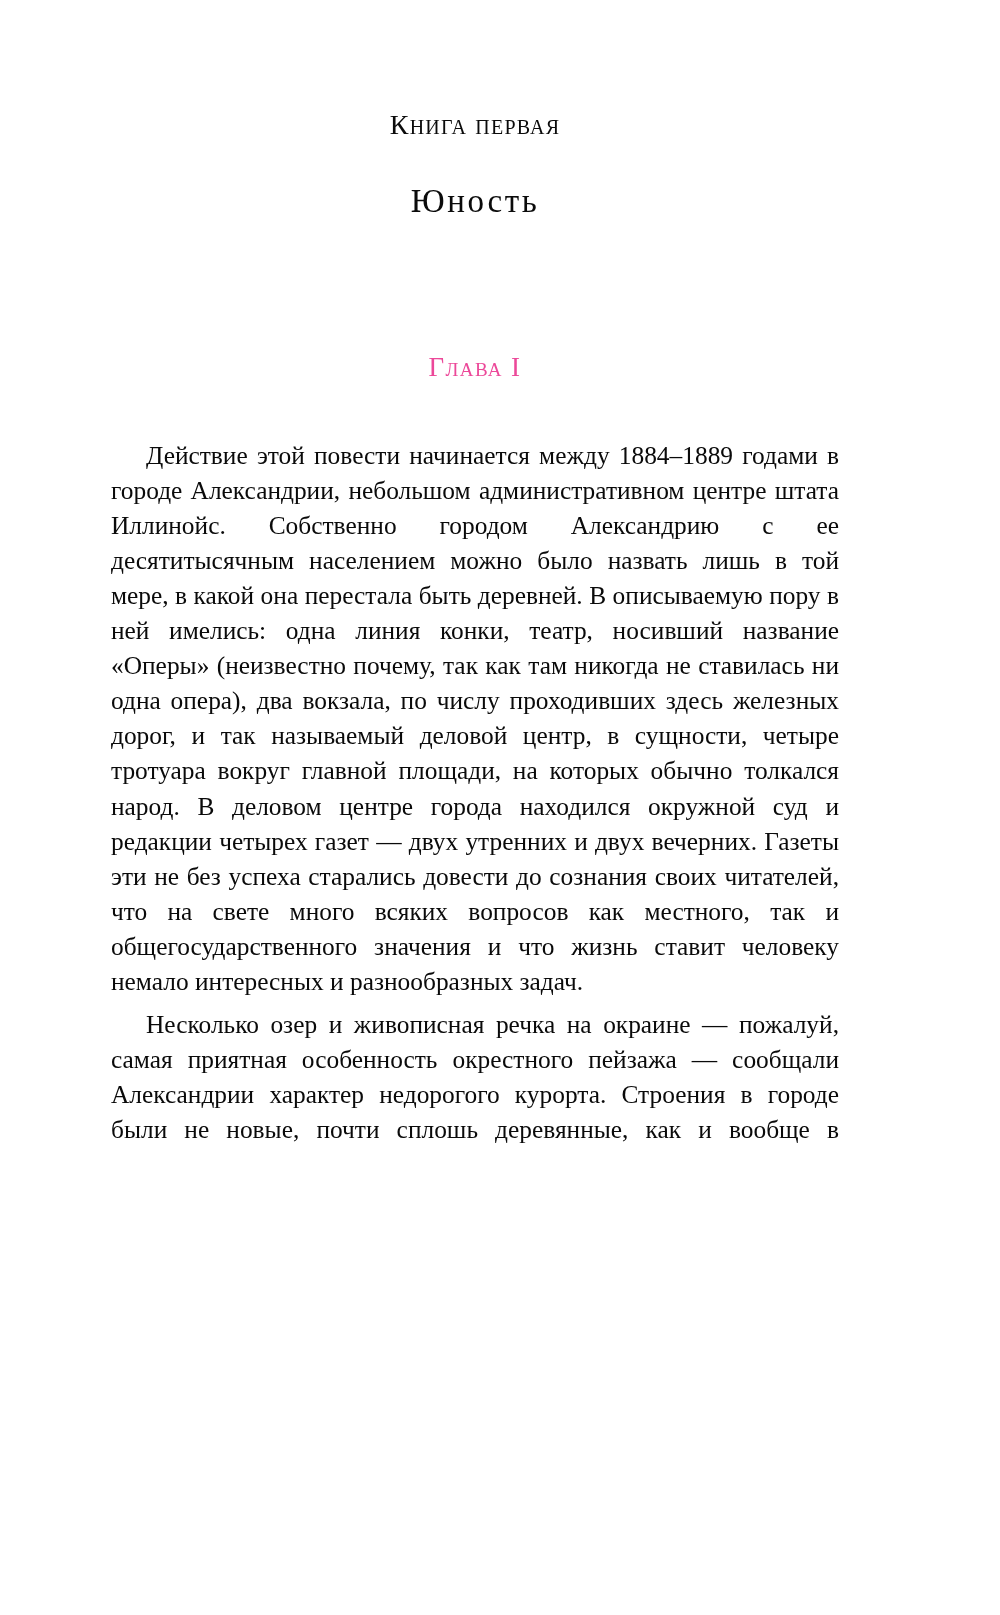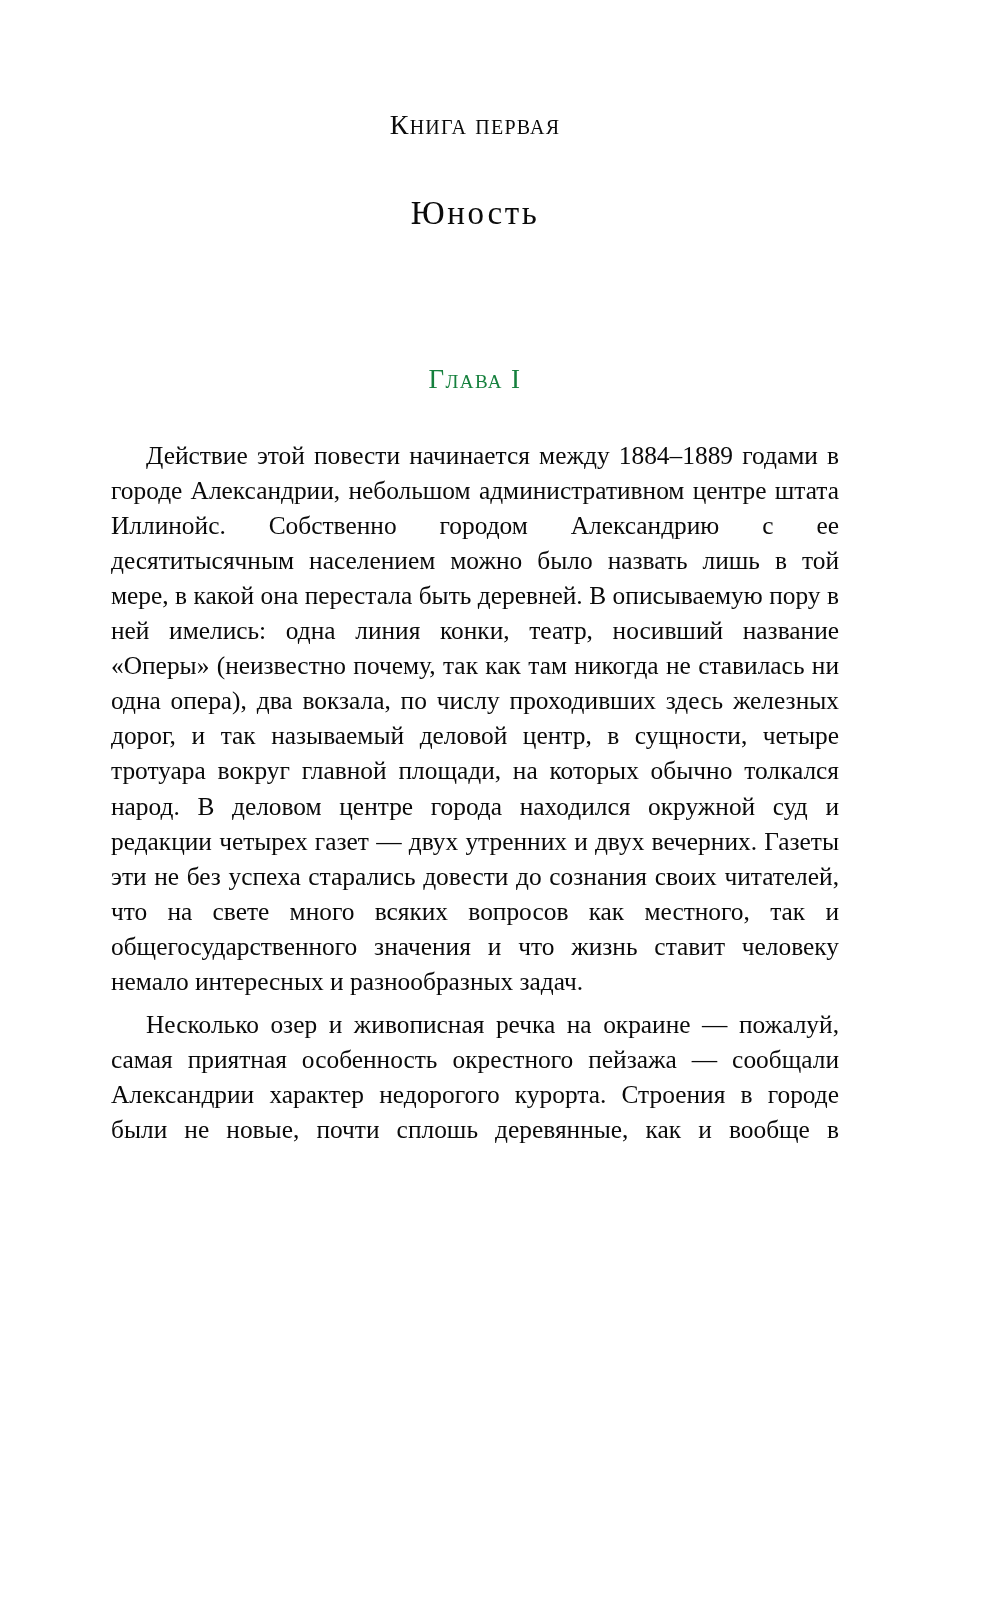--- a/index.html
+++ b/index.html
@@ -31,39 +31,39 @@
     padding-top: 108px;
     text-align: center;
     font-size: 28px;
     font-weight: normal;
     font-variant: small-caps;
     letter-spacing: 1.2px;
     line-height: 1.2;
     color: #0b0b0b;
   }
   .part-title {
-    margin: 12px;
+    margin: 0;
     padding-top: 40px;
     text-align: center;
     font-size: 33px;
     font-weight: normal;
     letter-spacing: 2.6px;
     line-height: 1.2;
     color: #0b0b0b;
   }
   .chapter-heading {
-    margin: 0;
+    margin: 12px;
     padding-top: 118px;
     text-align: center;
     font-size: 27px;
     font-weight: normal;
     font-variant: small-caps;
     letter-spacing: 1.4px;
     line-height: 1.2;
-    color: #15803d;
+    color: #ec4899;
   }
 
   
   .body-text {
     margin: 0;
     padding-top: 34px;
   }
   .para {
     margin: 8px;
     text-align: justify;

